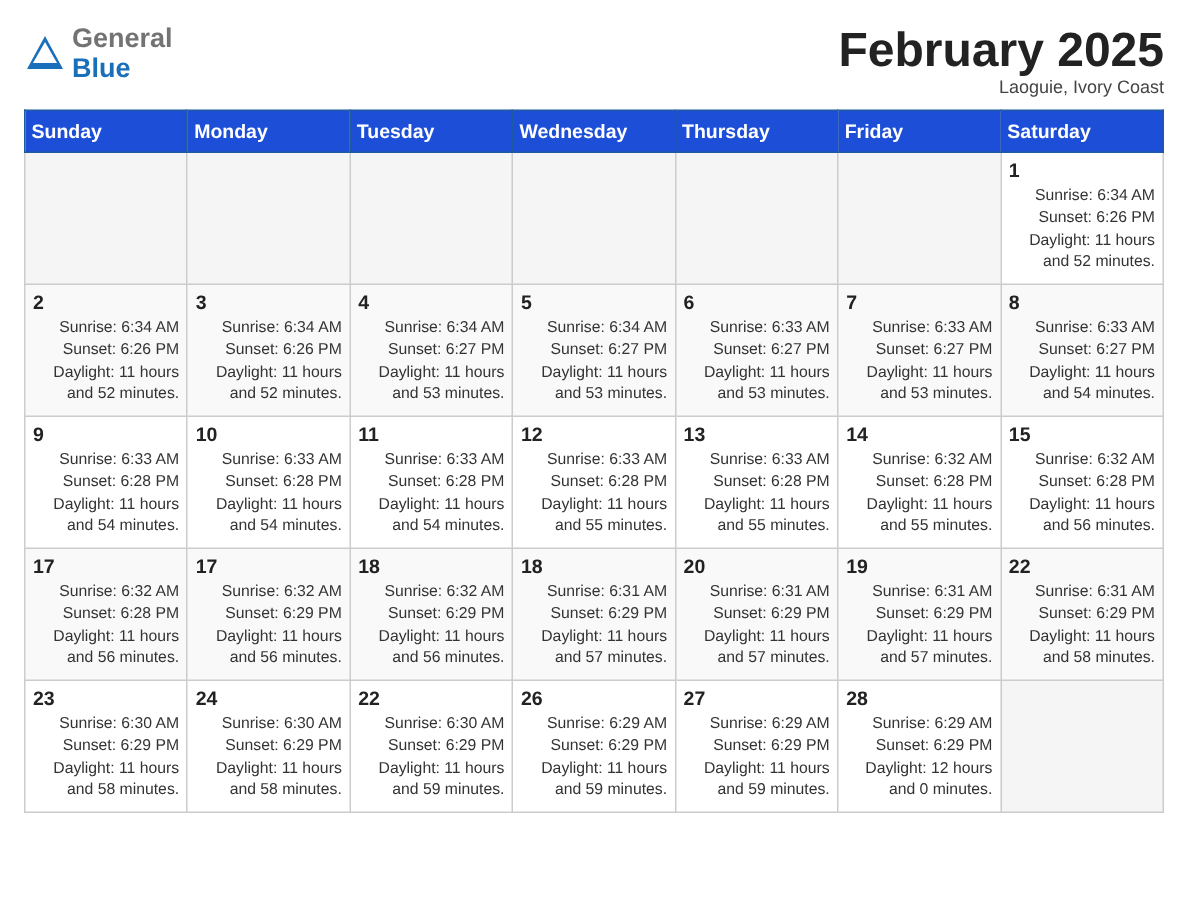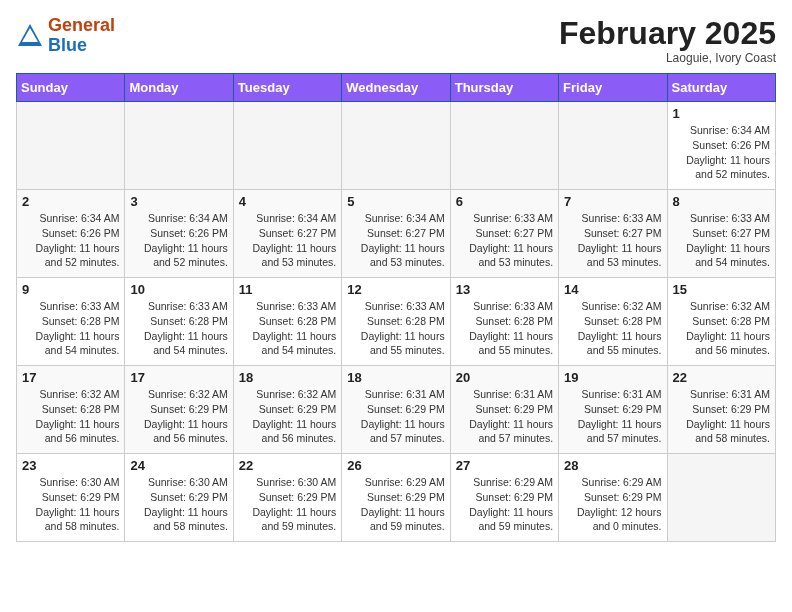--- a/index.html
+++ b/index.html
@@ -19,21 +19,21 @@
     .logo {
       display: flex;
       align-items: center;
       gap: 4px;
     }
     .logo-text {
       font-size: 18px;
       font-weight: bold;
       line-height: 1.1;
     }
-    .logo-general { color: #c2410c; margin-top: 48px; }
+    .logo-general { color: #737373; margin-top: 48px; }
     .logo-blue { color: #1a6fba; }
     .logo-icon {
       width: 28px;
       height: 28px;
     }
     .title-area {
       text-align: right;
     }
     .month-title {
       font-size: 32px;
@@ -44,21 +44,21 @@
     .location {
       font-size: 12px;
       color: #444;
     }
     .calendar {
       width: 100%;
       border-collapse: collapse;
       border: 1px solid #ccc;
     }
     .calendar th {
-      background: #8b5cf6;
+      background: #1d4ed8;
       color: #fff;
       font-size: 13px;
       font-weight: bold;
       padding: 6px 4px;
       text-align: left;
       border: 1px solid #1e5a9e;
     }
     .calendar td {
       vertical-align: top;
       border: 1px solid #ccc;

